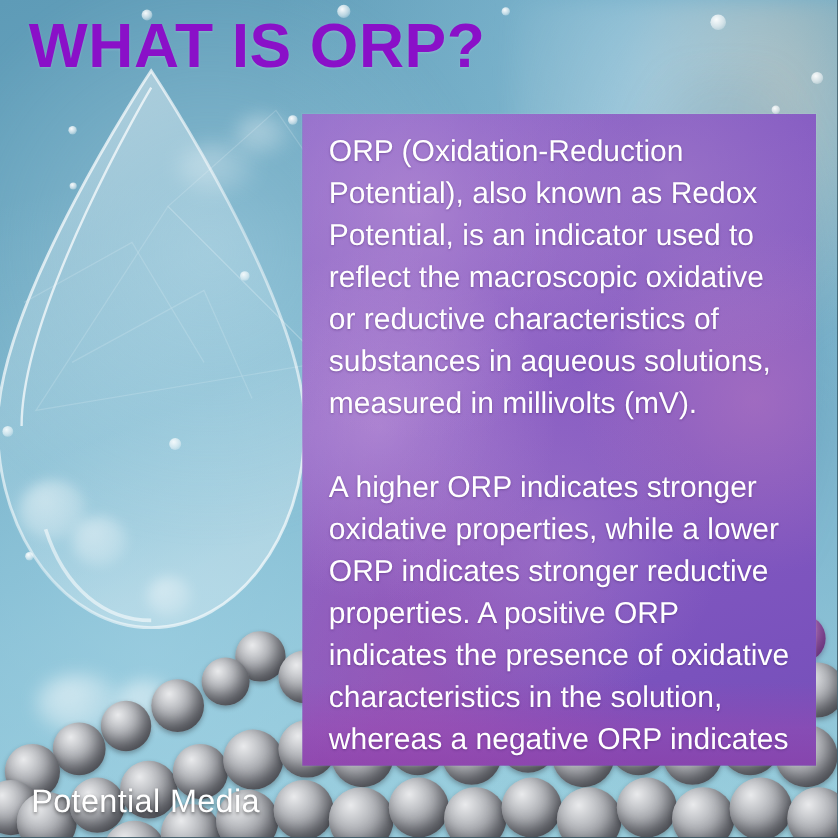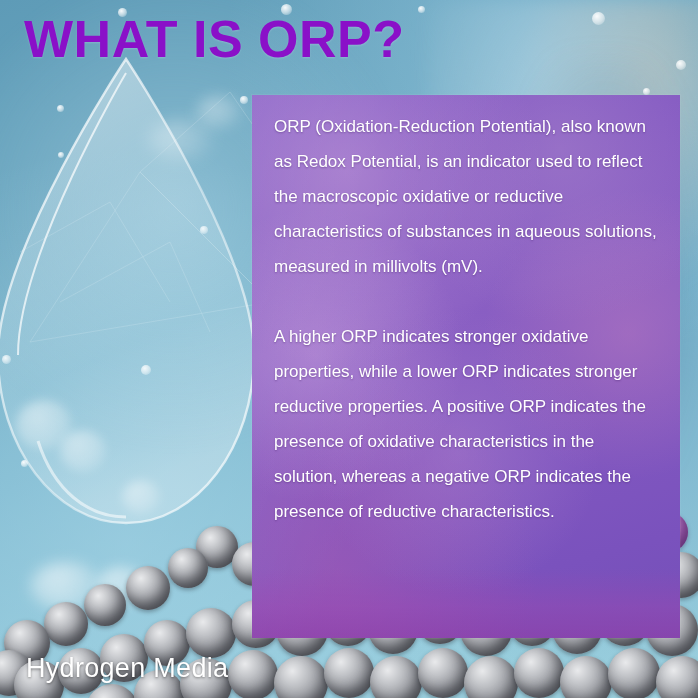--- a/index.html
+++ b/index.html
@@ -180,21 +180,21 @@
     background: linear-gradient(to bottom, rgba(150,70,170,0) 0%, rgba(160,70,175,0.40) 55%, rgba(150,60,165,0.55) 100%);
     pointer-events: none;
   }
   .panel-body {
     position: relative;
     padding: 14px 18px 0 22px;
   }
   .para {
     margin: 0;
     color: #ffffff;
-    font-size: 17px;
+    font-size: 25px;
     line-height: 35px;
     font-weight: 400;
     text-shadow: 0 1px 2px rgba(60,25,95,0.40);
   }
   .para + .para {
     margin-top: 35px;
   }
 
   
   .watermark {
@@ -337,15 +337,15 @@
 
   <div class="panel">
     <div class="panel-sheen"></div>
     <div class="panel-bottom-tint"></div>
     <div class="panel-body">
       <p class="para">ORP (Oxidation-Reduction Potential), also known as Redox Potential, is an indicator used to reflect the macroscopic oxidative or reductive characteristics of substances in aqueous solutions, measured in millivolts (mV).</p>
       <p class="para">A higher ORP indicates stronger oxidative properties, while a lower ORP indicates stronger reductive properties. A positive ORP indicates the presence of oxidative characteristics in the solution, whereas a negative ORP indicates the presence of reductive characteristics.</p>
     </div>
   </div>
 
-  <p class="watermark">Hydrogen Media</p>
+  <p class="watermark">Potential Media</p>
 
 </div>
 
 </body></html>

